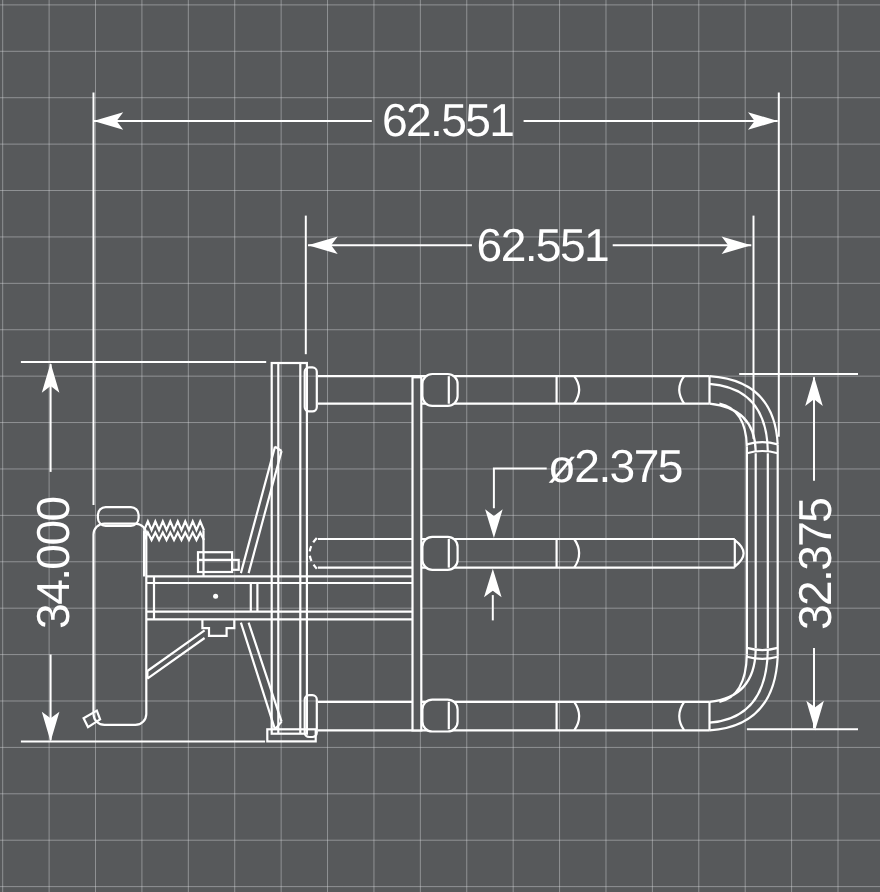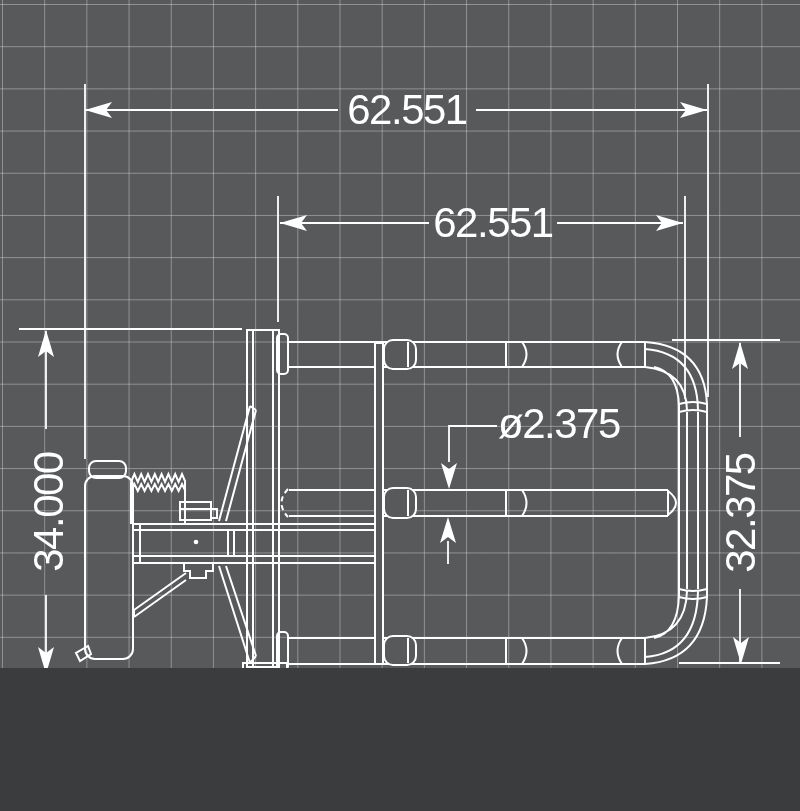--- a/index.html
+++ b/index.html
@@ -1,18 +1,18 @@
 <!DOCTYPE html>
 <html><head>
 <meta charset="utf-8">
 <style>
   html,body{margin:0;padding:0;background:#3a3c3e;}
   .canvas{
     position:relative;
-    width:800px;height:668px;
+    width:800px;height:811px;
     background-color:#57595B;
     background-image:
       linear-gradient(to right, rgba(222,224,227,0.42) 1px, transparent 1px),
       linear-gradient(to bottom, rgba(222,224,227,0.42) 1px, transparent 1px);
     background-size:42.2px 42.2px;
     background-position:2px 4px;
     overflow:hidden;
     font-family:"Liberation Sans", sans-serif;
     text-decoration:underline;
   }

